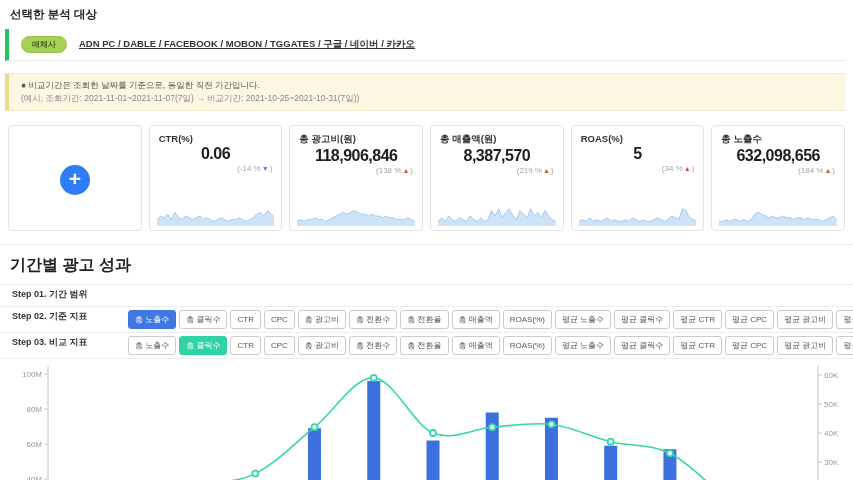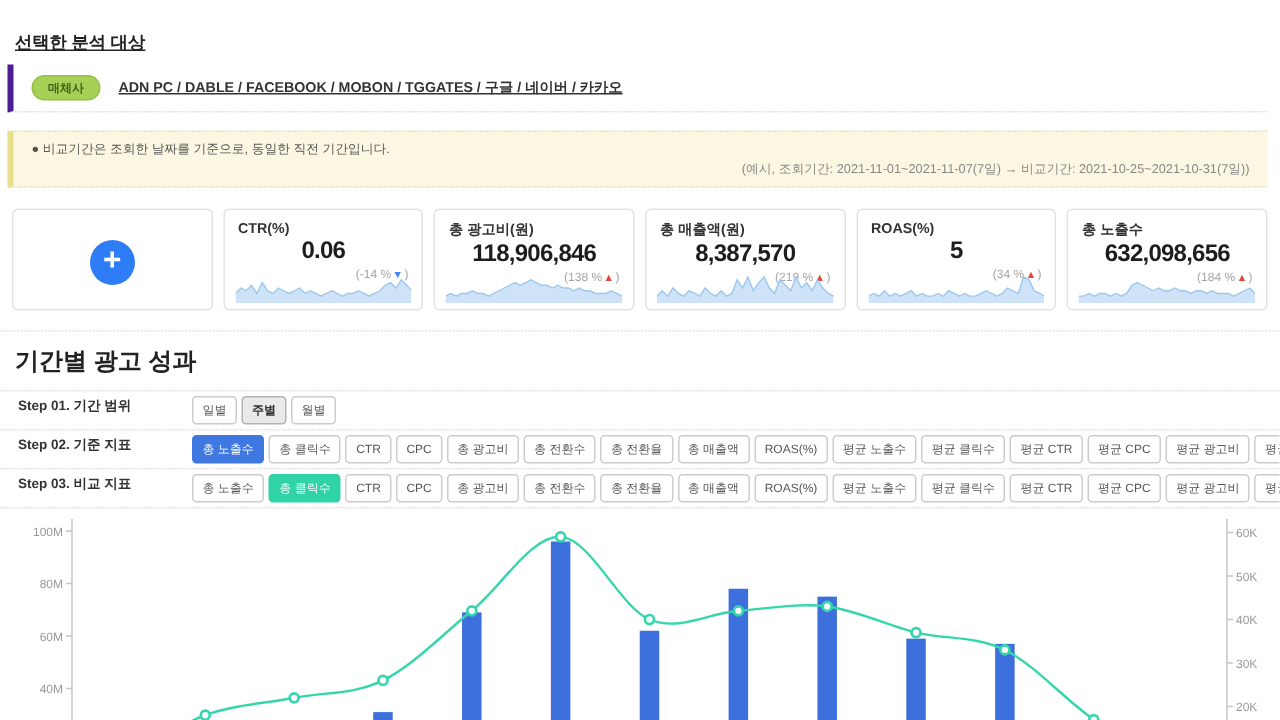--- a/index.html
+++ b/index.html
@@ -1,41 +1,41 @@
 <!DOCTYPE html>
 <html><head>
 <meta charset="utf-8">
 <style>
   * { box-sizing: border-box; margin: 0; padding: 0; }
   body {
     width: 853px; height: 480px; overflow: hidden; position: relative;
     background: #fff; font-family: "Liberation Sans", sans-serif; color: #333;
   }
-  .sec-title { font-size: 11.5px; font-weight: bold; color: #222; padding: 21px 10px 7px; text-decoration: underline; }
+  .sec-title { font-size: 11.5px; font-weight: bold; color: #222; padding: 7px 10px 7px; }
   .media-row {
-    margin: 0 8px 0 5px; border-left: 4px solid #4c1d95;
+    margin: 0 8px 0 5px; border-left: 4px solid #22c55e;
     padding: 7px 12px; display: flex; align-items: center; gap: 12px;
     border-bottom: 1px dotted #d9d9d9;
   }
   .badge {
     background: #a6d157; color: #44631c; border: 1px solid #93c047;
     font-size: 8px; font-weight: bold; padding: 2px 10px; border-radius: 9px;
     white-space: nowrap;
   }
   .media-list { font-size: 9.5px; font-weight: bold; color: #333; text-decoration: underline; }
   .notice {
     margin: 12px 8px 0 5px; background: #fbf7e2; border-left: 4px solid #e9df8a;
     border-top: 1px dotted #e2dcba; border-bottom: 1px dotted #e2dcba;
     padding: 5px 12px; font-size: 8.5px; color: #555; line-height: 1.55;
   }
-  .notice .dim { color: #888; text-align: right; }
+  .notice .dim { color: #888; }
   .cards { display: flex; gap: 7px; padding: 0 8px; margin-top: 14px; }
   .card {
     flex: 1; border: 1px solid #e3e3e3; border-radius: 4px; background: #fff;
-    height: 68px; padding: 7px 9px 4px; position: relative; overflow: hidden;
+    height: 106px; padding: 7px 9px 4px; position: relative; overflow: hidden;
   }
   .add-card { display: flex; align-items: center; justify-content: center; cursor: pointer; }
   .plus-circle {
     width: 30px; height: 30px; border-radius: 50%; background: #2e7cf6;
     color: #fff; font-size: 21px; line-height: 28px; text-align: center; font-weight: bold;
   }
   .card-title { font-size: 9.5px; font-weight: bold; color: #333; }
   .card-value {
     font-size: 16px; font-weight: bold; color: #1d1d1d; text-align: center;
     letter-spacing: -0.5px; margin-top: 1px; white-space: nowrap;
@@ -138,25 +138,20 @@
     </div>
   </div>
 
   <div class="divider"></div>
 
   <div class="sec2-title">기간별 광고 성과</div>
 
   <div>
     <div class="step-row">
       <div class="step-label">Step 01. 기간 범위</div>
-      <div class="step-options">
-          <button class="opt">일별</button>
-          <button class="opt sel-gray">주별</button>
-          <button class="opt">월별</button>
-        </div>
     </div>
     <div class="step-row">
       <div class="step-label">Step 02. 기준 지표</div>
       <div class="step-options">
           <button class="opt sel-blue">총 노출수</button>
           <button class="opt">총 클릭수</button>
           <button class="opt">CTR</button>
           <button class="opt">CPC</button>
           <button class="opt">총 광고비</button>
           <button class="opt">총 전환수</button>

